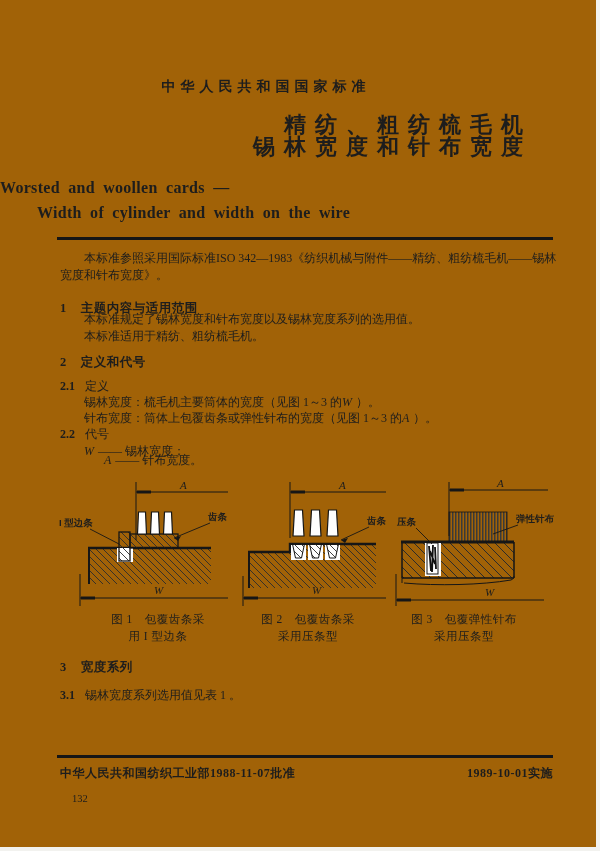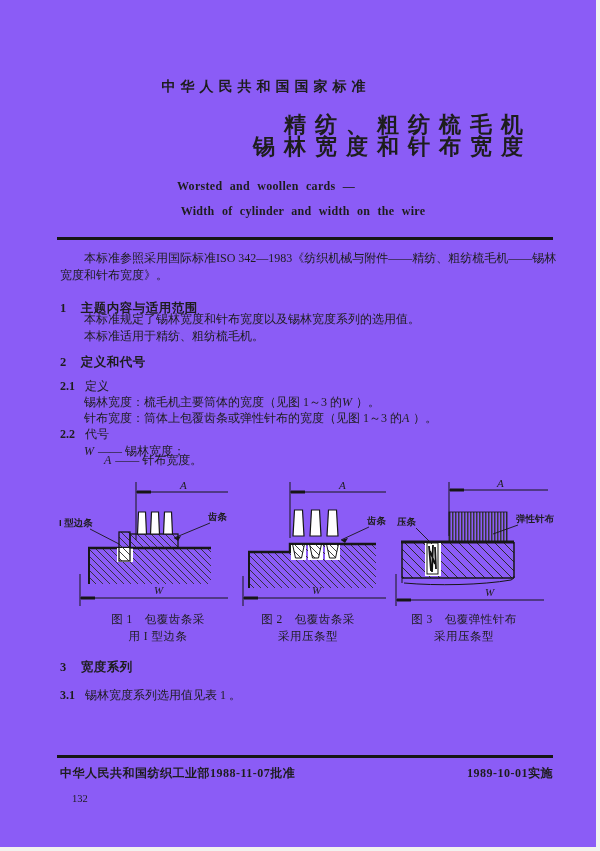--- a/index.html
+++ b/index.html
@@ -6,21 +6,21 @@
   body{
     width:600px;height:851px;
     background:#f2f2ef;
     font-family:"Liberation Serif","DejaVu Serif",serif;
     color:#1d1d1d;
     -webkit-font-smoothing:antialiased;
   }
   .page{
     position:relative;
     width:596px;height:847px;
-    background:#8b5cf6;
+    background:#a16207;
     overflow:hidden;
   }
   .abs{position:absolute;}
 
   
   .std-label{
     top:78px;left:0;width:532px;text-align:center;
     font-size:14px;font-weight:bold;letter-spacing:5px;
   }
   .udc-block{top:103px;left:420px;width:140px;font-weight:bold;font-size:12px;}
@@ -28,22 +28,22 @@
   .udc-l2{margin-left:46px;letter-spacing:1px;}
   .gb-code{margin-top:13px;font-size:12.5px;letter-spacing:1px;}
   .title-cn{
     left:0;width:532px;text-align:right;
     font-size:22px;font-weight:bold;letter-spacing:9px;
     font-family:"Liberation Sans","DejaVu Sans",sans-serif;
   }
   .title-cn.l1{top:110px;}
   .title-cn.l2{top:132px;}
   .title-en{
-    left:0;width:532px;text-align:center;
-    font-size:12px;font-weight:bold;word-spacing:4px;letter-spacing:.3px;
+    left:0;width:532px;text-align:left;
+    font-size:16px;font-weight:bold;word-spacing:4px;letter-spacing:.3px;
   }
   .title-en.l1{top:179px;}
   .title-en.l2{top:204px;padding-left:37px;}
 
   .rule{left:57px;width:496px;background:#161616;}
   .rule.top{top:237px;height:3px;}
   .rule.bottom{top:755px;height:3px;}
 
   
   .bodytext{font-size:12px;line-height:17px;}

